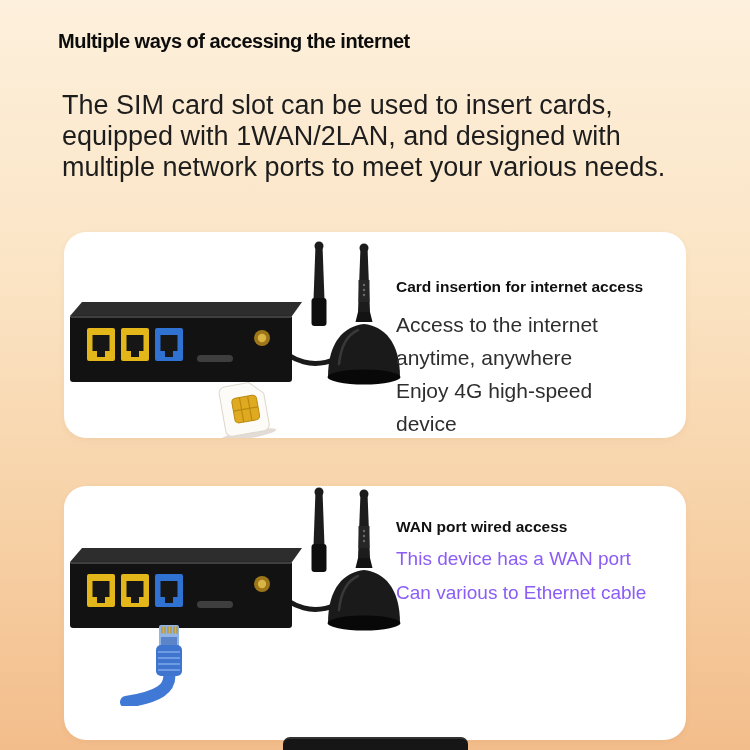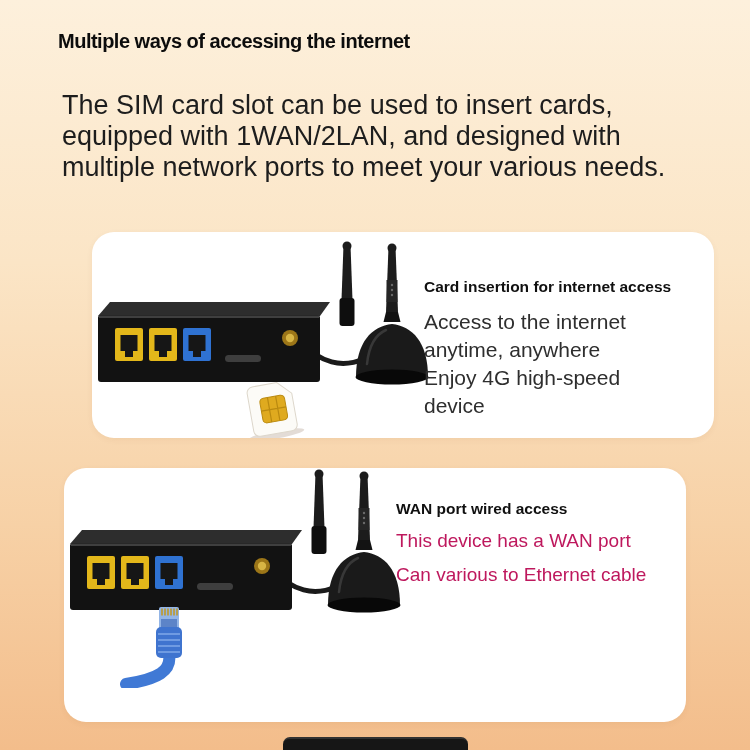--- a/index.html
+++ b/index.html
@@ -20,37 +20,37 @@
   .intro {
     position:absolute; left:62px; top:90px; width:640px;
     font-size:27px; line-height:31px; color:#1d1d1d;
   }
 
   .card {
     position:absolute; left:64px; width:622px; background:#ffffff;
     border-radius:22px; overflow:hidden;
     box-shadow:0 2px 6px rgba(120,70,20,0.06);
   }
-  .card1 { top:232px; height:206px;margin-left:28px; }
-  .card2 { top:468px; height:254px; }
+  .card1 { top:232px; height:206px; }
+  .card2 { top:486px; height:254px; }
 
   .illus { position:absolute; left:2px; top:4px; }
   .card2 .illus { top:-4px; }
 
   .card-text { position:absolute; left:332px; width:288px; }
   .card1 .card-text { top:46px; }
   .card2 .card-text { top:32px; }
 
   .card-heading {
     font-size:15.5px; font-weight:700; color:#101010;
     white-space:nowrap; margin-bottom:12px;
   }
   .card1 .card-body { width:242px; }
-  .card1 .card-line { font-size:21px; line-height:28px; color:#2e2e2e; }
-  .card2 .card-line { font-size:19px; line-height:22px; color:#be185d; margin-bottom:12px; }
+  .card1 .card-line { font-size:21px; line-height:33px; color:#2e2e2e; }
+  .card2 .card-line { font-size:19px; line-height:22px; color:#8b5cf6; margin-bottom:12px; }
 
   .bottom-cut {
     position:absolute; left:283px; bottom:0; width:185px; height:13px;
     background:#161616; border-top:2px solid #323232;
     border-radius:7px 7px 0 0;
   }
 </style>
 </head>
 <body>
 

